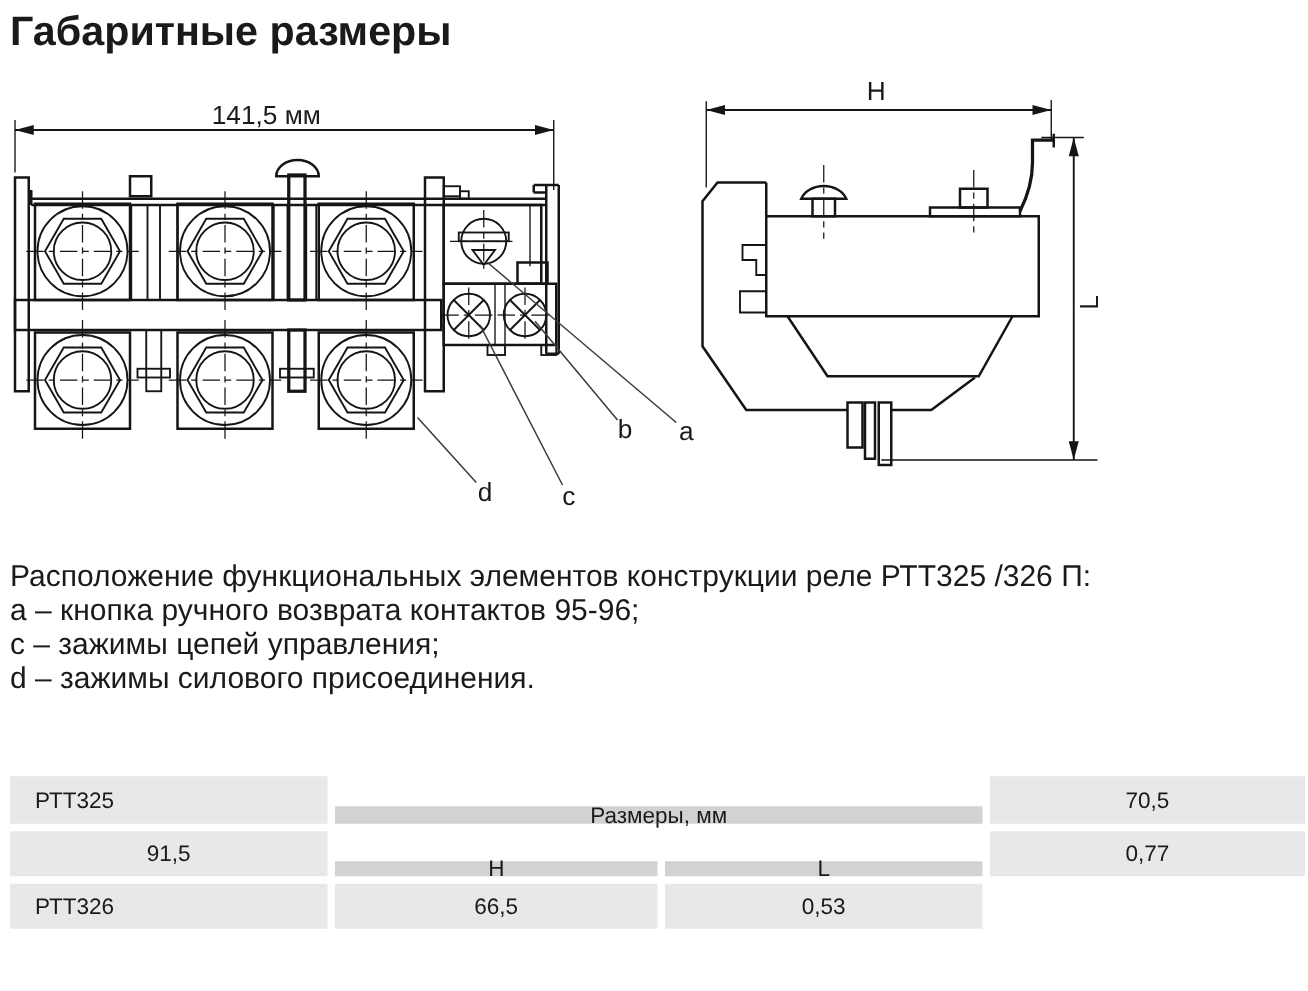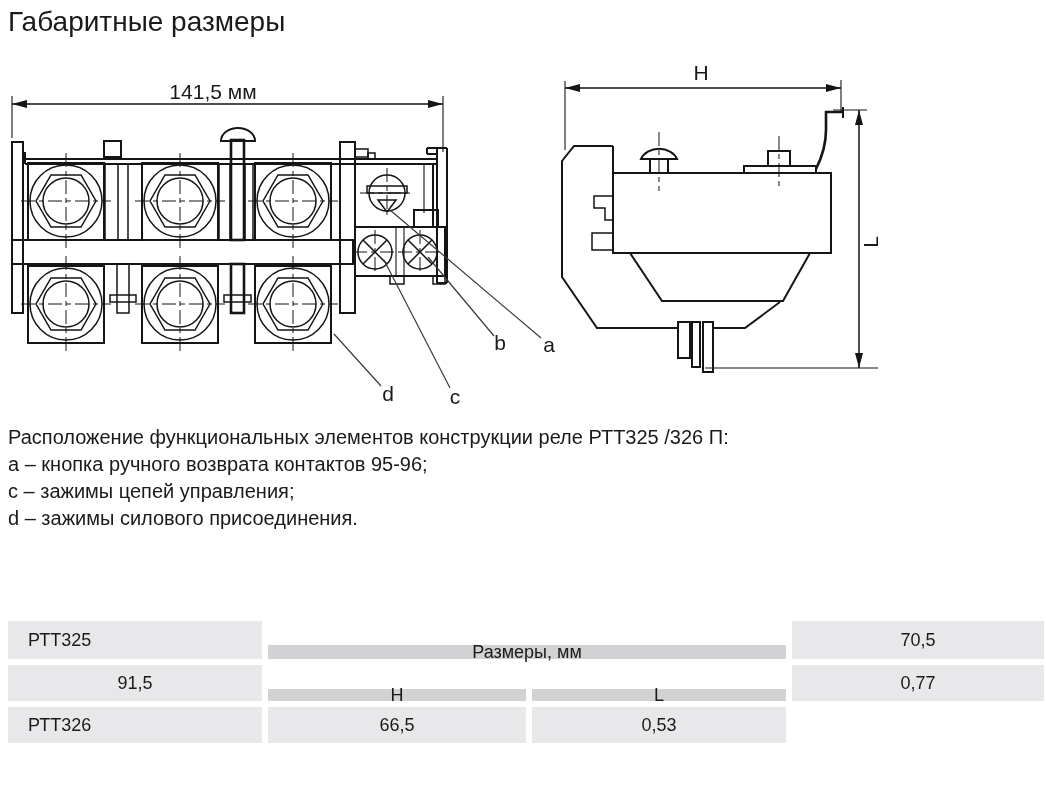--- a/index.html
+++ b/index.html
@@ -8,33 +8,33 @@
     --line:#151515;
     --text:#1a1a1a;
   }
   html,body{margin:0;padding:0;}
   body{
     width:1046px;height:793px;position:relative;background:#ffffff;
     font-family:"Liberation Sans", sans-serif;color:var(--text);overflow:hidden;
   }
   .page-title{
     position:absolute;left:8px;top:6px;margin:0;
-    font-size:28px;font-weight:400;letter-spacing:0;
+    font-size:33px;font-weight:700;letter-spacing:0;
   }
   .drawing-svg{position:absolute;left:0;top:0;}
   .o2{fill:none;stroke:var(--line);stroke-width:2;}
   .o25{fill:none;stroke:var(--line);stroke-width:2.6;}
   .o15{fill:none;stroke:var(--line);stroke-width:1.5;}
   .th{fill:none;stroke:var(--line);stroke-width:1.1;}
   .cl{fill:none;stroke:var(--line);stroke-width:1;stroke-dasharray:14 4 5 4;}
   .ld{fill:none;stroke:#3a3a3a;stroke-width:1.2;}
   .arr{fill:var(--line);stroke:none;}
   .dim-text{font-family:"Liberation Sans",sans-serif;font-size:21px;fill:var(--text);}
   .callout-text{font-family:"Liberation Sans",sans-serif;font-size:21px;fill:var(--text);}
-  .legend{position:absolute;left:8px;top:424px;font-size:20px;line-height:27px;}
+  .legend{position:absolute;left:8px;top:448px;font-size:24px;line-height:27px;}
   .legend p{margin:0;}
   .dim-table{
     position:absolute;left:8px;top:621px;width:1036px;
     display:grid;grid-template-columns:254px 258px 254px 252px;
     grid-template-rows:38px 36px 36px 36px;gap:6px;
     font-size:18px;
   }
   .cell{display:flex;align-items:center;justify-content:center;}
   .cell.head{background:var(--header-cell);margin-top:24px;}
   .cell.body{background:var(--body-cell);}

